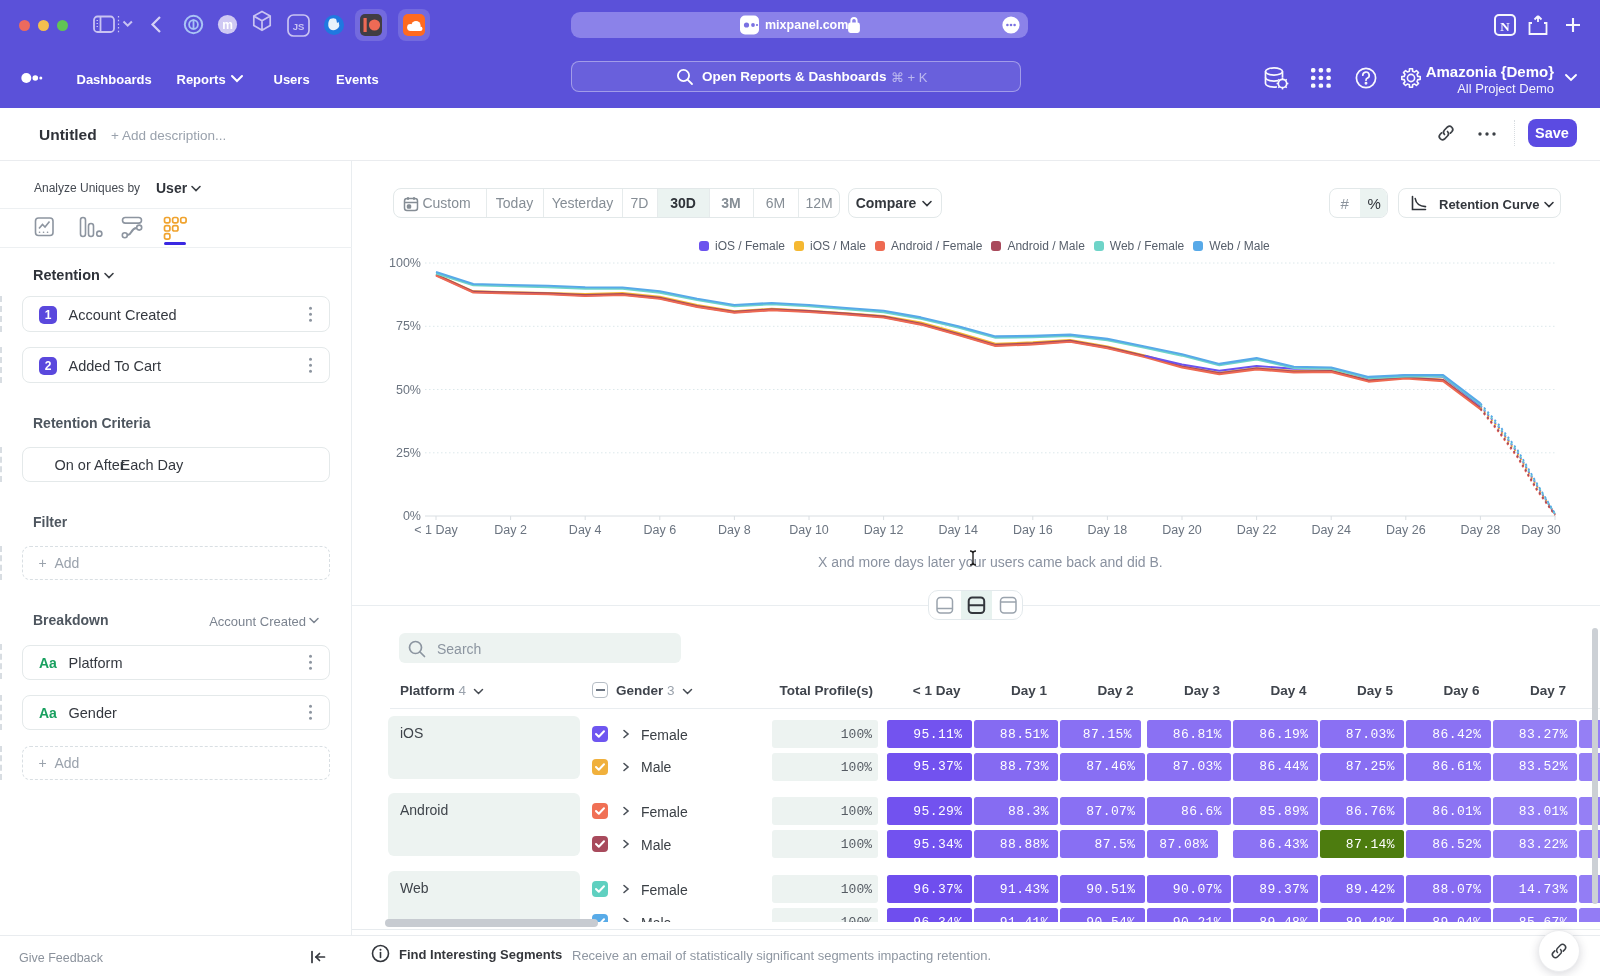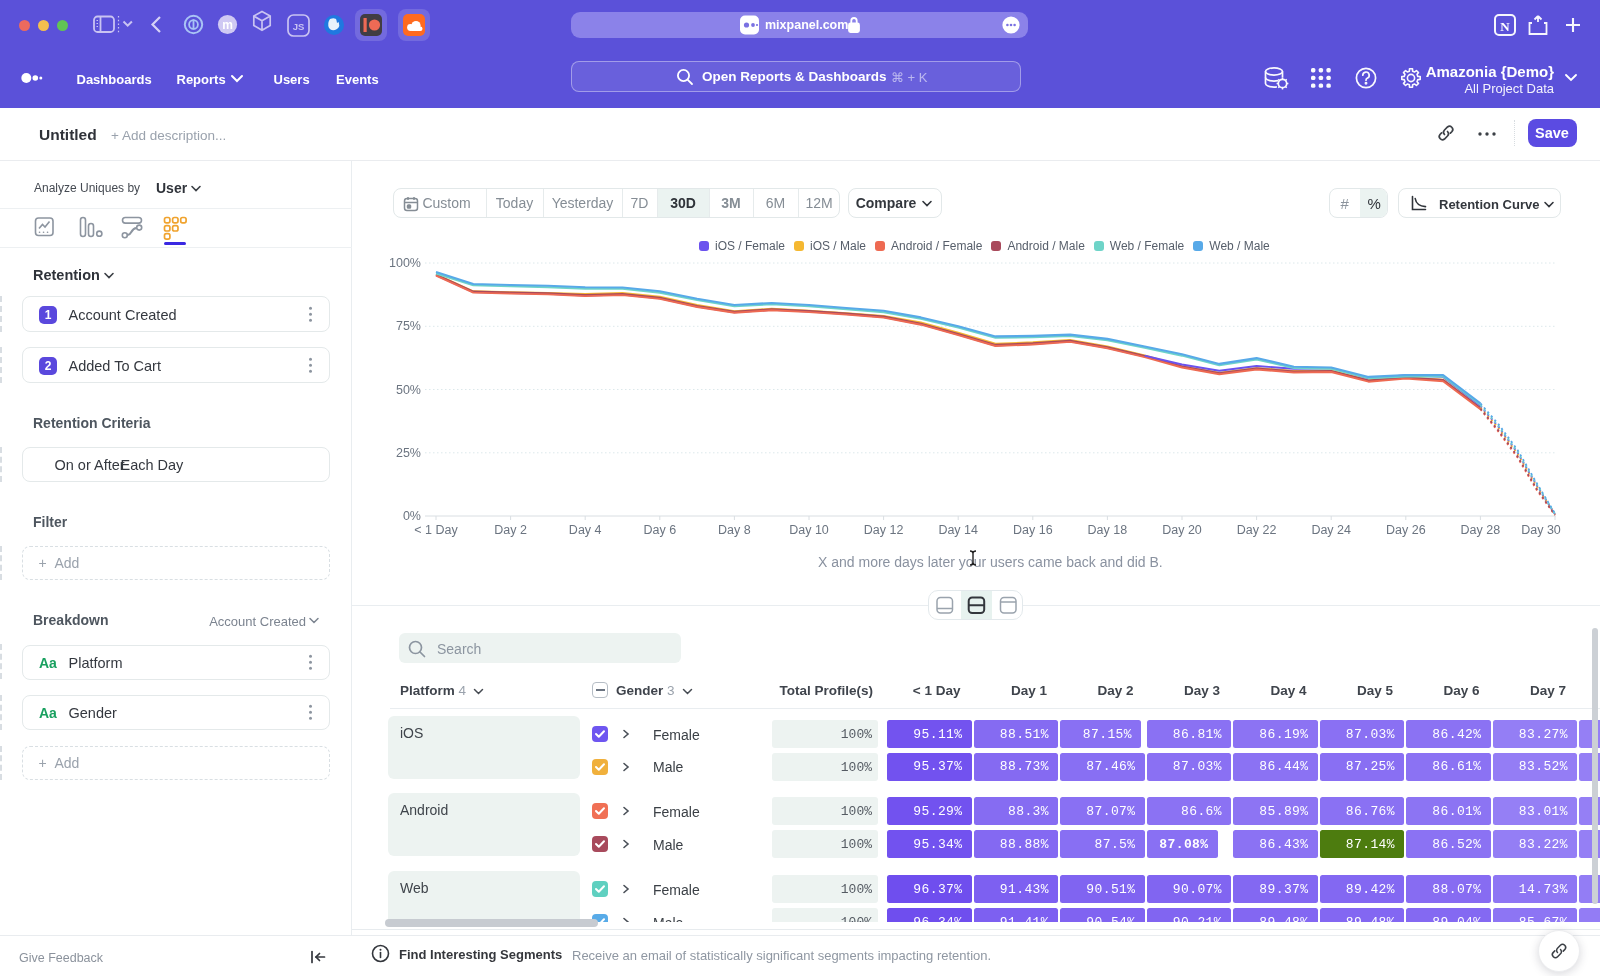--- a/index.html
+++ b/index.html
@@ -9,21 +9,21 @@
 .mono{font-family:"Liberation Mono",monospace;}
 .card{position:absolute;left:21.5px;width:308px;border:1px solid #e4e9ea;border-radius:8px;background:#fff;}
 .kebab{position:absolute;right:16px;top:50%;transform:translateY(-50%);width:4px;}
 .kebab i{display:block;width:3.4px;height:3.4px;border-radius:50%;background:#8d95a0;margin:2.6px 0;}
 .shead{position:absolute;left:33px;font-size:14px;font-weight:700;color:#4e565f;}
 .addbtn{position:absolute;left:21.5px;width:308px;height:34px;border:1.4px dashed #d9dfe3;border-radius:8px;color:#9aa2ac;font-size:14px;display:flex;align-items:center;padding-left:16px;}
 .cellv{position:absolute;height:28px;border-radius:2.5px;color:#fff;font-family:"Liberation Mono",monospace;font-size:13px;letter-spacing:.4px;display:flex;align-items:center;justify-content:flex-end;padding-right:9px;}
 .ltcell{position:absolute;background:#edf3f1;border-radius:3px;}
 .hdr{position:absolute;font-size:13.5px;font-weight:700;color:#3f444c;}
 .chk{position:absolute;width:16px;height:16px;border-radius:4px;display:flex;align-items:center;justify-content:center;}
-.glabel{position:absolute;font-size:14px;color:#3b4046;margin-left:12px;}
+.glabel{position:absolute;font-size:14px;color:#3b4046;}
 .navlink{position:absolute;color:#fff;font-size:13px;font-weight:700;top:72px;}
 .xlab{position:absolute;top:523px;font-size:12.5px;color:#6b7480;transform:translateX(-50%);white-space:nowrap;}
 .ylab{position:absolute;width:70px;text-align:right;font-size:12.5px;color:#6b7480;}
 </style></head><body>
 <div id="app">
 <div class="abs" style="left:0;top:0;width:1600px;height:108px;background:#5b51d9;"></div>
     <div class="abs" style="left:18.5px;top:19.5px;width:11px;height:11px;border-radius:50%;background:#ec6a5e;"></div>
     <div class="abs" style="left:37.5px;top:19.5px;width:11px;height:11px;border-radius:50%;background:#f4bf4f;"></div>
     <div class="abs" style="left:56.5px;top:19.5px;width:11px;height:11px;border-radius:50%;background:#61c454;"></div>
     <svg class="abs" style="left:85px;top:0px;" width="360" height="50" viewBox="0 0 360 50">
@@ -135,21 +135,21 @@
 <circle cx="108" cy="18" r="9.6"></circle>
 <path d="M104.8 15.2 a3.2 3.2 0 1 1 4.4 3 c-1 .4 -1.2 1 -1.2 2" stroke-linecap="round"></path>
 <circle cx="108" cy="23.2" r="0.6" fill="#fff"></circle>
 </g>
 <g stroke="#fff" stroke-width="1.6" fill="none" opacity="0.97">
         <path d="M162.2 16.5 L162.2 19.5 L159.8 19.6 L159.0 21.7 L160.5 23.4 L158.4 25.5 L156.7 24.0 L154.6 24.8 L154.5 27.2 L151.5 27.2 L151.4 24.8 L149.3 24.0 L147.6 25.5 L145.5 23.4 L147.0 21.7 L146.2 19.6 L143.8 19.5 L143.8 16.5 L146.2 16.4 L147.0 14.3 L145.5 12.6 L147.6 10.5 L149.3 12.0 L151.4 11.2 L151.5 8.8 L154.5 8.8 L154.6 11.2 L156.7 12.0 L158.4 10.5 L160.5 12.6 L159.0 14.3 L159.8 16.4 Z" stroke-linejoin="round"></path>
         <circle cx="153.0" cy="18.0" r="3.6"></circle>
       </g>
 </svg>
     <div class="abs" style="left:1354px;top:63px;width:200px;text-align:right;font-size:15px;font-weight:700;color:#fff;">Amazonia {Demo}</div>
-    <div class="abs" style="left:1354px;top:81px;width:200px;text-align:right;font-size:13px;color:rgba(255,255,255,0.93);">All Project Data</div>
+    <div class="abs" style="left:1354px;top:81px;width:200px;text-align:right;font-size:13px;color:rgba(255,255,255,0.93);">All Project Demo</div>
     <svg class="abs" style="left:1562px;top:71px;" width="18" height="14" viewBox="0 0 18 14">
       <path d="M4 4 l5 5 5 -5" stroke="#fff" stroke-width="1.9" fill="none" stroke-linecap="round"></path>
     </svg>
     <div class="abs" style="left:0;top:108px;width:1600px;height:53px;background:#fff;border-bottom:1px solid #eaecef;"></div>
     <div class="abs" style="left:39px;top:126px;font-size:15.5px;font-weight:700;color:#2f3239;">Untitled</div>
     <div class="abs" style="left:111px;top:127.5px;font-size:13.5px;color:#9aa2ad;">+ Add description...</div>
     <svg class="abs" style="left:1436px;top:123px;" width="20" height="20" viewBox="0 0 20 20">
 <g stroke="#3c4046" stroke-width="1.7" fill="none" stroke-linecap="round">
 <path d="M8.5 11.5 a3.2 3.2 0 0 1 0 -4.5 l3 -3 a3.2 3.2 0 0 1 4.5 4.5 l-1.6 1.6"></path>
 <path d="M11.5 8.5 a3.2 3.2 0 0 1 0 4.5 l-3 3 a3.2 3.2 0 0 1 -4.5 -4.5 l1.6 -1.6"></path>
@@ -480,21 +480,21 @@
       </div>
       <svg class="abs" style="left:268px;top:218px;" width="12" height="12" viewBox="0 0 12 12">
         <path d="M4 2.5 l4 3.5 -4 3.5" stroke="#4a5058" stroke-width="1.6" fill="none" stroke-linecap="round"></path>
       </svg>
       <div class="glabel" style="left:289px;top:216.5px;">Male</div>
       <div class="ltcell" style="left:420px;top:210px;width:106px;height:28px;"></div>
       <div class="abs mono" style="left:420px;top:217px;width:100px;text-align:right;font-size:13px;color:#555b63;">100%</div>
       <div class="cellv" style="left:535px;top:210px;width:84.5px;background:rgb(114,82,239);">95.34%</div>
       <div class="cellv" style="left:621.5px;top:210px;width:84.5px;background:rgb(132,105,242);">88.88%</div>
       <div class="cellv" style="left:708px;top:210px;width:84.5px;background:rgb(136,111,243);">87.5%</div>
-      <div class="cellv" style="left:794.5px;top:210px;width:71px;background:rgb(137,112,243);font-weight:bold;">87.08%</div>
+      <div class="cellv" style="left:794.5px;top:210px;width:71px;background:rgb(137,112,243);">87.08%</div>
       <div class="cellv" style="left:881px;top:210px;width:84.5px;background:rgb(139,114,243);">86.43%</div>
       <div class="cellv" style="left:967.5px;top:210px;width:84.5px;background:#4d7c0f;">87.14%</div>
       <div class="cellv" style="left:1054px;top:210px;width:84.5px;background:rgb(139,114,243);">86.52%</div>
       <div class="cellv" style="left:1140.5px;top:210px;width:84.5px;background:rgb(148,126,245);">83.22%</div>
       <div class="cellv" style="left:1227px;top:210px;width:84.5px;background:rgb(149,127,245);">80.63%</div>
       <div class="chk" style="left:240px;top:261px;background:#5fd0c0;">
         <svg width="12" height="10" viewBox="0 0 12 10">
           <path d="M2 5 l2.8 2.8 L10 2.2" stroke="#fff" stroke-width="2" fill="none" stroke-linecap="round" stroke-linejoin="round"></path>
         </svg>
       </div>

